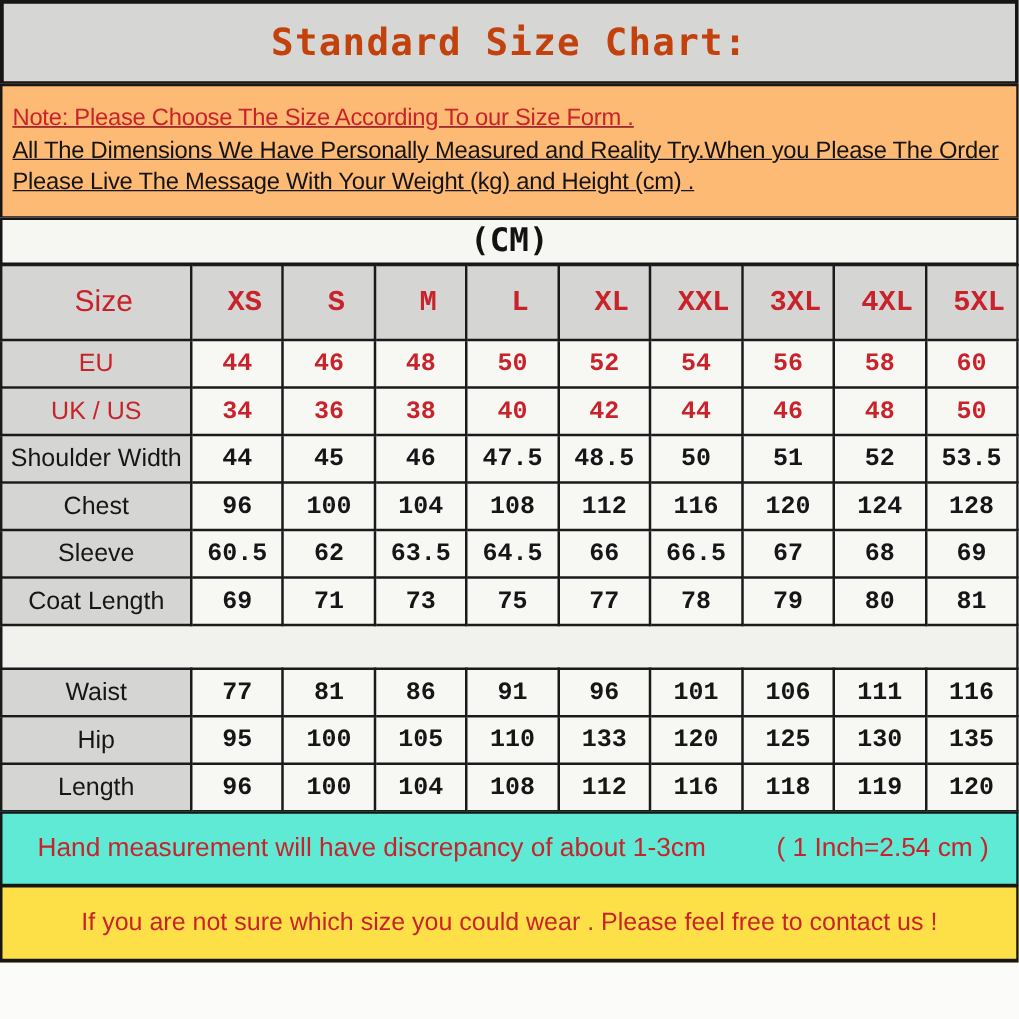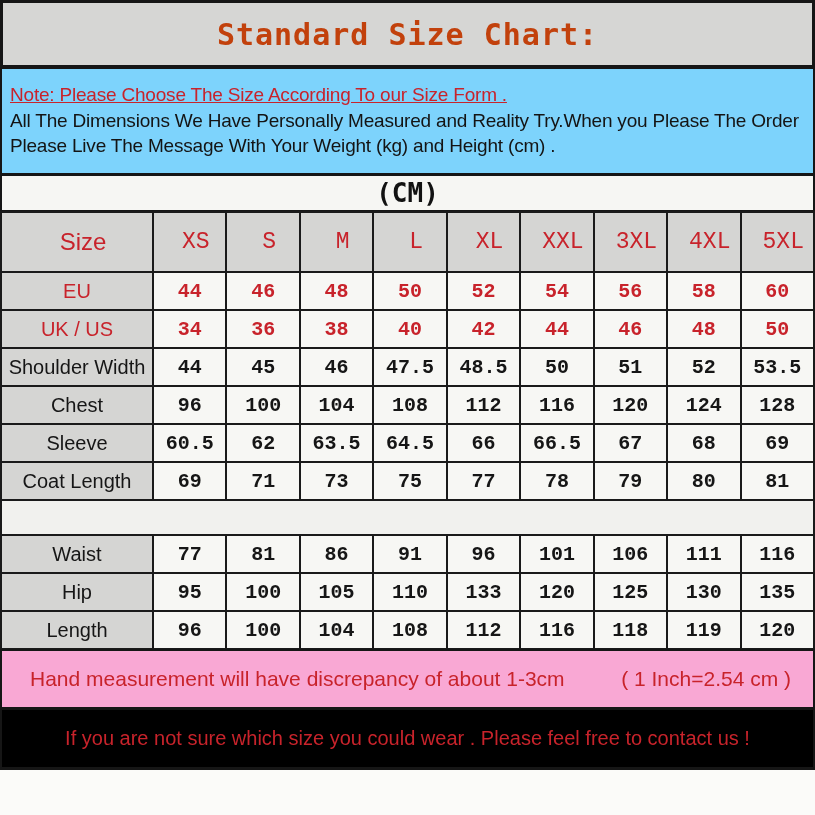--- a/index.html
+++ b/index.html
@@ -29,25 +29,26 @@
     font-weight: bold;
     font-size: 30px;
     letter-spacing: 1px;
     color: #c2410c;
   }
 
   
   .band-note {
     margin-top: -1px;
     height: 108px;
-    background: #7dd3fc;
+    background: #fdba74;
     padding: 13px 0 0 8px;
     font-size: 19px;
     letter-spacing: -0.2px;
     line-height: 25px;
+    text-decoration: underline;
   }
   .note-red {
     color: #c8232b;
     text-decoration: underline;
     margin-bottom: 1px;
   }
   .note-black { color: #141414; }
 
   
   .band-cm {
@@ -77,21 +78,21 @@
     padding: 0;
     overflow: hidden;
   }
   tr.header-row th { height: 58px; background: #d5d5d3; padding-left: 12px; }
   th.size-label {
     font-family: "Liberation Sans", sans-serif;
     font-size: 24px; font-weight: normal;
   }
   th.size-col {
     font-family: "Liberation Mono", monospace;
-    font-size: 23px; font-weight: normal;
+    font-size: 23px; font-weight: bold;
   }
   td.row-label {
     background: #d5d5d3;
     font-size: 20px;
     height: 36px;
   }
   td.value-cell {
     background: #f7f7f4;
     font-family: "Liberation Mono", monospace;
     font-weight: bold;
@@ -99,31 +100,31 @@
     height: 36px;
   }
   td.spacer-cell { background: #f1f1ee; height: 33px; }
   .red   { color: #c8232b; }
   .black { color: #161616; }
 
   
   .band-foot1 {
     margin-top: -1px;
     height: 60px;
-    background: #f9a8d4;
+    background: #5eead4;
     display: flex; align-items: center; justify-content: space-between;
     padding: 0 22px 0 28px;
     box-sizing: border-box;
     color: #c8232b;
     font-size: 21px;
   }
   .band-foot2 {
     margin-top: -1px;
     height: 62px;
-    background: #000000;
+    background: #fde047;
     border-bottom-width: 3px;
     display: flex; align-items: center; justify-content: center;
     color: #c8232b;
     font-size: 20px;
   }
 </style>
 </head>
 <body>
 
 <div class="page">

